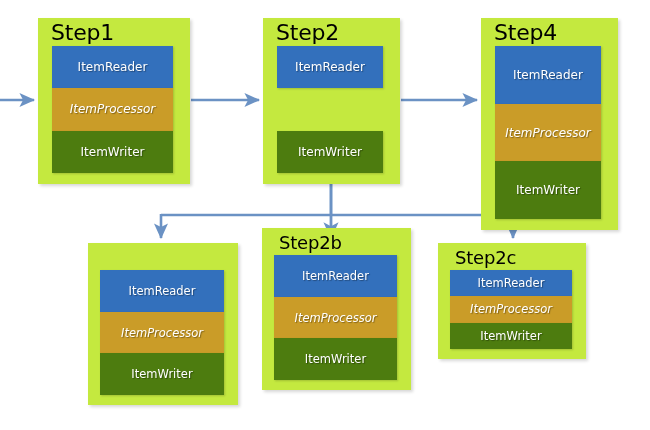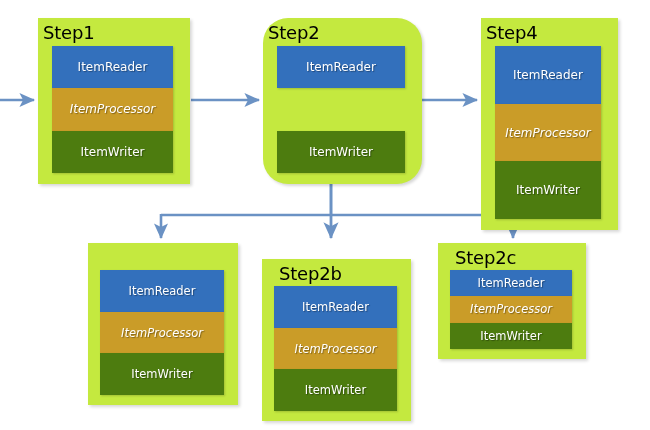--- a/index.html
+++ b/index.html
@@ -38,23 +38,23 @@
   .step-box {
     position: absolute;
     z-index: 2;
     background: #c4e93f;
     box-sizing: border-box;
     box-shadow: 2px 2px 3px rgba(0,0,0,0.16);
   }
 
   .step-title {
     position: absolute;
-    left: 5px;
+    left: 13px;
     top: 4px;
-    font-size: 18px;
+    font-size: 22px;
     line-height: 22px;
     color: #000000;
     font-weight: 400;
     letter-spacing: -0.2px;
     white-space: nowrap;
   }
 
   .step-components {
     position: absolute;
     left: 14px;
@@ -141,21 +141,21 @@
 
   <div class="step-box" style="left:38px; top:18px; width:152px; height:166px;">
     <div class="step-title">Step1</div>
     <div class="step-components">
       <div class="component-band band-reader">ItemReader</div>
       <div class="component-band band-processor">ItemProcessor</div>
       <div class="component-band band-writer">ItemWriter</div>
     </div>
   </div>
 
-  <div class="step-box" style="left:263px; top:18px; width:159px; height:166px;border-radius:25px;">
+  <div class="step-box" style="left:263px; top:18px; width:137px; height:166px;">
     <div class="step-title">Step2</div>
     <div class="step-components">
       <div class="component-band band-reader">ItemReader</div>
       <div class="component-band spacer-band"></div>
       <div class="component-band band-writer">ItemWriter</div>
     </div>
   </div>
 
   <div class="step-box" style="left:481px; top:18px; width:137px; height:212px;">
     <div class="step-title">Step4</div>
@@ -167,21 +167,21 @@
   </div>
 
   <div class="step-box small" style="left:88px; top:243px; width:150px; height:162px;">
     <div class="step-components">
       <div class="component-band band-reader">ItemReader</div>
       <div class="component-band band-processor">ItemProcessor</div>
       <div class="component-band band-writer">ItemWriter</div>
     </div>
   </div>
 
-  <div class="step-box small" style="left:262px; top:259px; width:149px; height:162px;">
+  <div class="step-box small" style="left:262px; top:228px; width:149px; height:162px;">
     <div class="step-title">Step2b</div>
     <div class="step-components">
       <div class="component-band band-reader">ItemReader</div>
       <div class="component-band band-processor">ItemProcessor</div>
       <div class="component-band band-writer">ItemWriter</div>
     </div>
   </div>
 
   <div class="step-box small" style="left:438px; top:243px; width:148px; height:116px;">
     <div class="step-title">Step2c</div>

